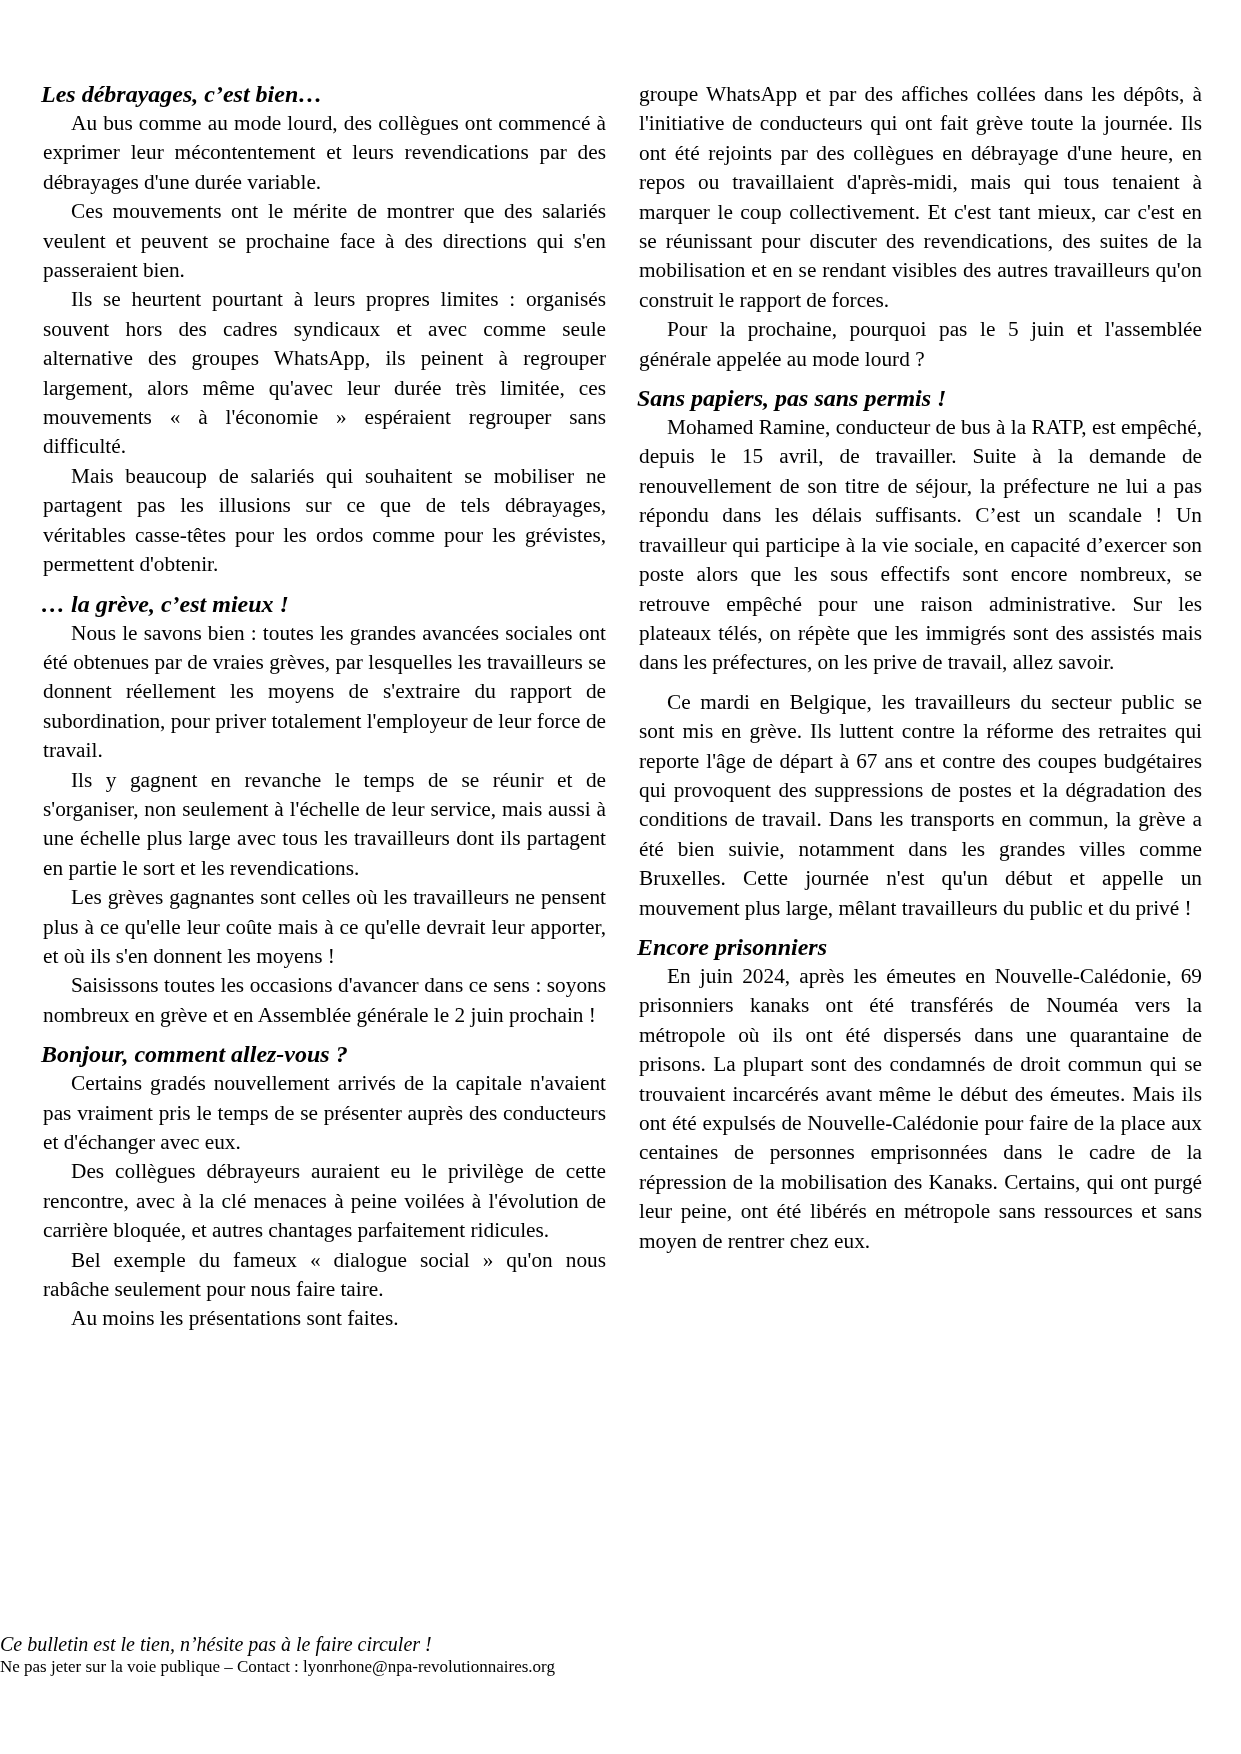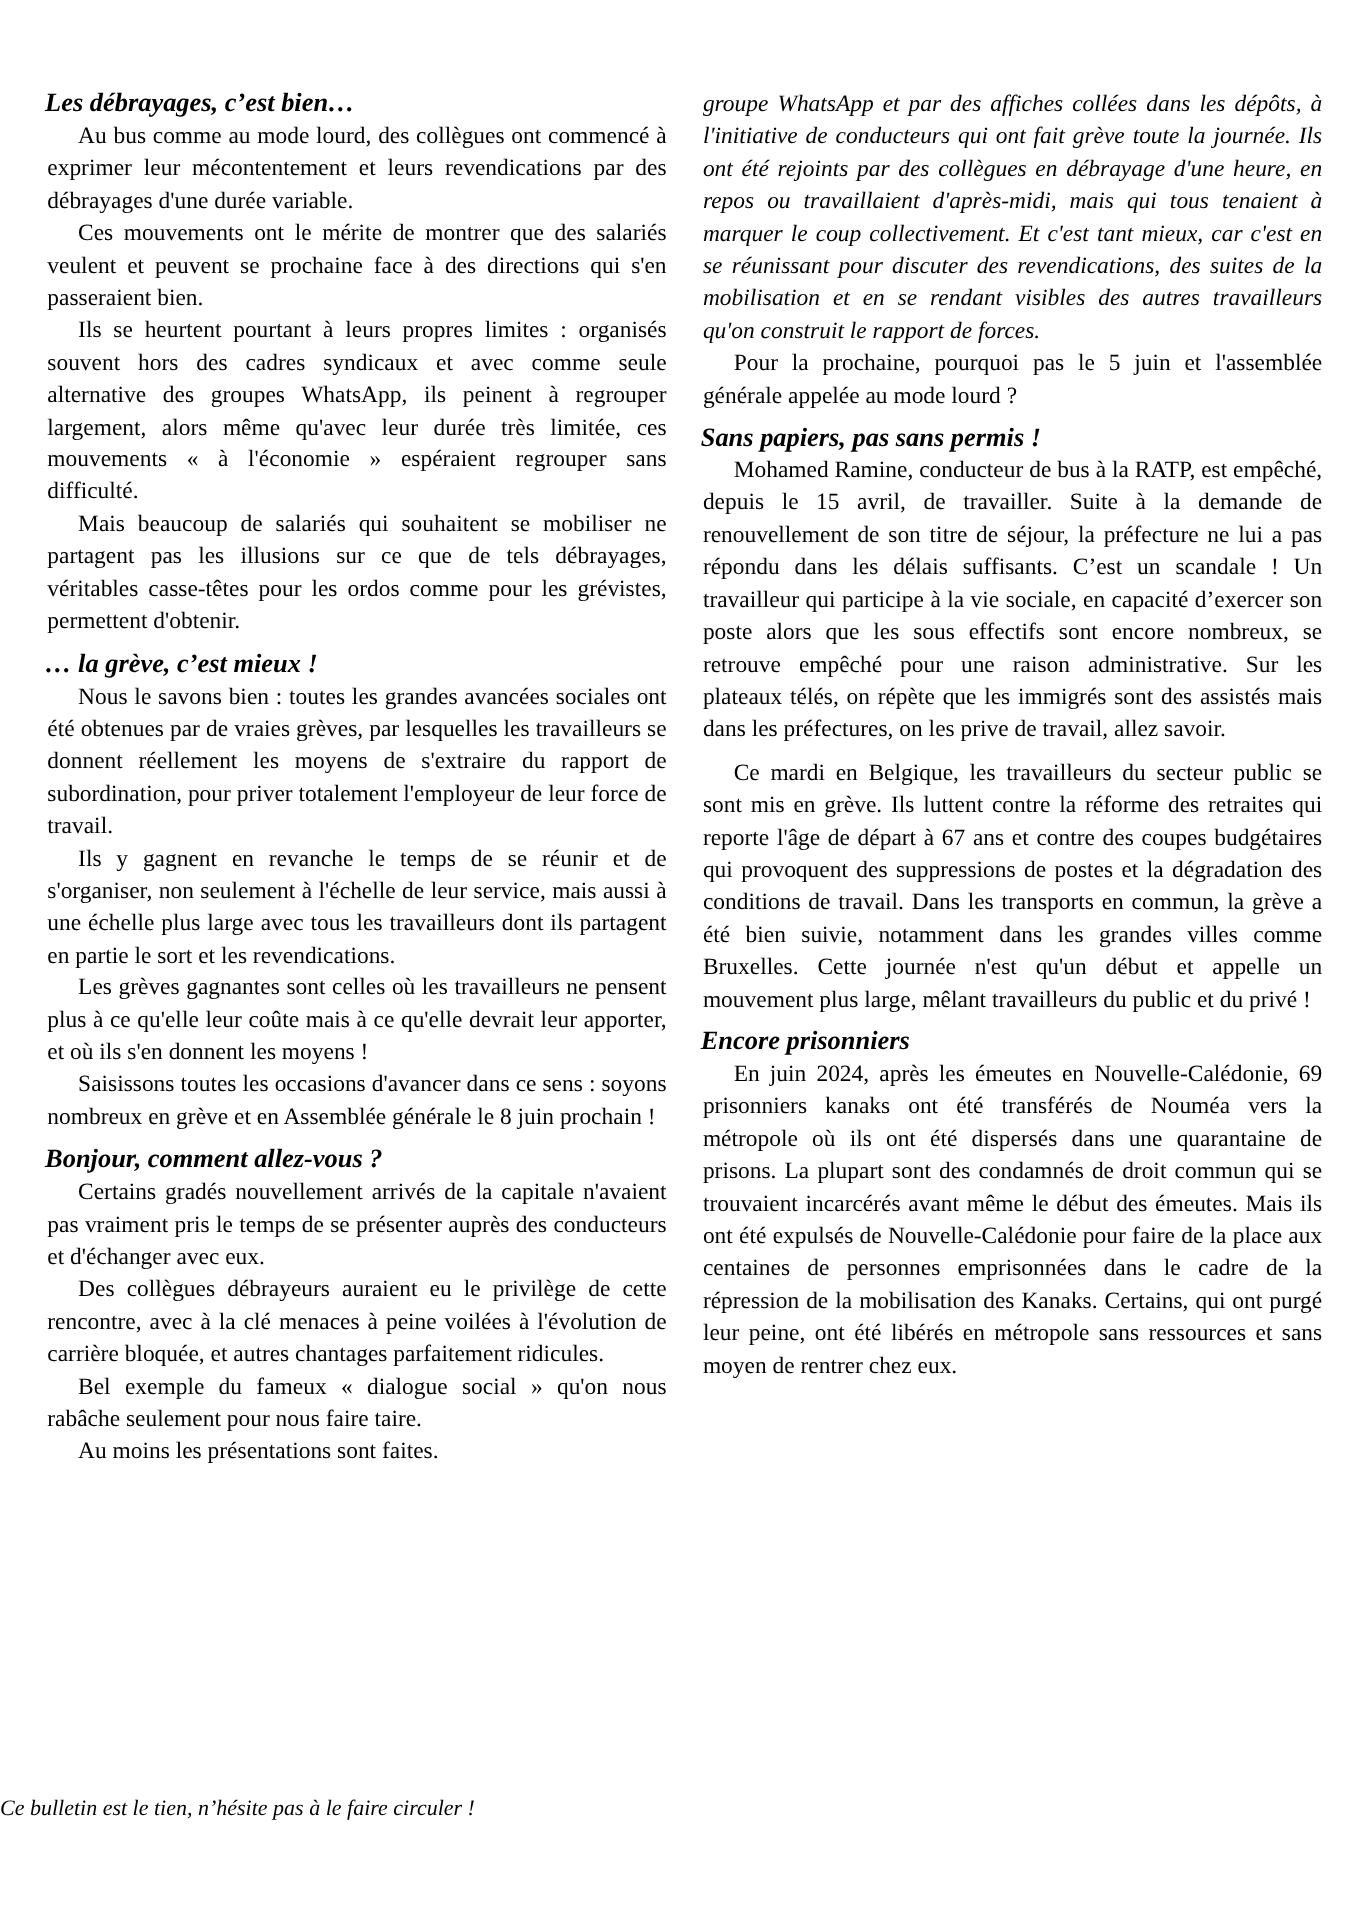--- a/index.html
+++ b/index.html
@@ -21,21 +21,21 @@
     font-size: 24px; line-height: 29px;
     margin: 0 0 0 -2px;
     letter-spacing: 0;
   }
   .section { margin-bottom: 10px; }
   p {
     font-size: 21.3px; line-height: 29.4px;
     margin: 0; text-align: justify; text-indent: 28px;
     hyphens: manual;
   }
-  p.cont { text-indent: 0; font-style: italic; }
+  p.cont { text-indent: 0; }
   .footer {
     position: absolute; left: 0; width: 1241px; top: 1632px;
     text-align: left;
   }
   .footer .slogan {
     font-style: italic; font-size: 20px; line-height: 24px;
   }
   .footer .contact { font-size: 17px; line-height: 22px; }
 </style>
 </head>
@@ -51,21 +51,21 @@
       <p>Ces mouvements ont le mérite de montrer que des salariés veulent et peuvent se prochaine face à des directions qui s'en passeraient bien.</p>
       <p>Ils se heurtent pourtant à leurs propres limites : organisés souvent hors des cadres syndicaux et avec comme seule alternative des groupes WhatsApp, ils peinent à regrouper largement, alors même qu'avec leur durée très limitée, ces mouvements « à l'économie » espéraient regrouper sans difficulté.</p>
       <p>Mais beaucoup de salariés qui souhaitent se mobiliser ne partagent pas les illusions sur ce que de tels débrayages, véritables casse-têtes pour les ordos comme pour les grévistes, permettent d'obtenir.</p>
     </div>
 
     <div class="section">
       <h2>… la grève, c’est mieux !</h2>
       <p>Nous le savons bien : toutes les grandes avancées sociales ont été obtenues par de vraies grèves, par lesquelles les travailleurs se donnent réellement les moyens de s'extraire du rapport de subordination, pour priver totalement l'employeur de leur force de travail.</p>
       <p>Ils y gagnent en revanche le temps de se réunir et de s'organiser, non seulement à l'échelle de leur service, mais aussi à une échelle plus large avec tous les travailleurs dont ils partagent en partie le sort et les revendications.</p>
       <p>Les grèves gagnantes sont celles où les travailleurs ne pensent plus à ce qu'elle leur coûte mais à ce qu'elle devrait leur apporter, et où ils s'en donnent les moyens !</p>
-      <p>Saisissons toutes les occasions d'avancer dans ce sens : soyons nombreux en grève et en Assemblée générale le 8 juin prochain !</p>
+      <p>Saisissons toutes les occasions d'avancer dans ce sens : soyons nombreux en grève et en Assemblée générale le 2 juin prochain !</p>
     </div>
 
     <div class="section">
       <h2>Bonjour, comment allez-vous ?</h2>
       <p>Certains gradés nouvellement arrivés de la capitale n'avaient pas vraiment pris le temps de se présenter auprès des conducteurs et d'échanger avec eux.</p>
       <p>Des collègues débrayeurs auraient eu le privilège de cette rencontre, avec à la clé menaces à peine voilées à l'évolution de carrière bloquée, et autres chantages parfaitement ridicules.</p>
       <p>Bel exemple du fameux « dialogue social » qu'on nous rabâche seulement pour nous faire taire.</p>
       <p>Au moins les présentations sont faites.</p>
     </div>
 
@@ -91,13 +91,14 @@
 
     <div class="section">
       <h2>Encore prisonniers</h2>
       <p>En juin 2024, après les émeutes en Nouvelle-Calédonie, 69 prisonniers kanaks ont été transférés de Nouméa vers la métropole où ils ont été dispersés dans une quarantaine de prisons. La plupart sont des condamnés de droit commun qui se trouvaient incarcérés avant même le début des émeutes. Mais ils ont été expulsés de Nouvelle-Calédonie pour faire de la place aux centaines de personnes emprisonnées dans le cadre de la répression de la mobilisation des Kanaks. Certains, qui ont purgé leur peine, ont été libérés en métropole sans ressources et sans moyen de rentrer chez eux.</p>
     </div>
   </div>
 </div>
 
 <div class="footer">
   <div class="slogan">Ce bulletin est le tien, n’hésite pas à le faire circuler !</div>
+  <div class="contact">Ne pas jeter sur la voie publique – Contact : lyonrhone@npa-revolutionnaires.org</div>
 </div>
 
 </body></html>

